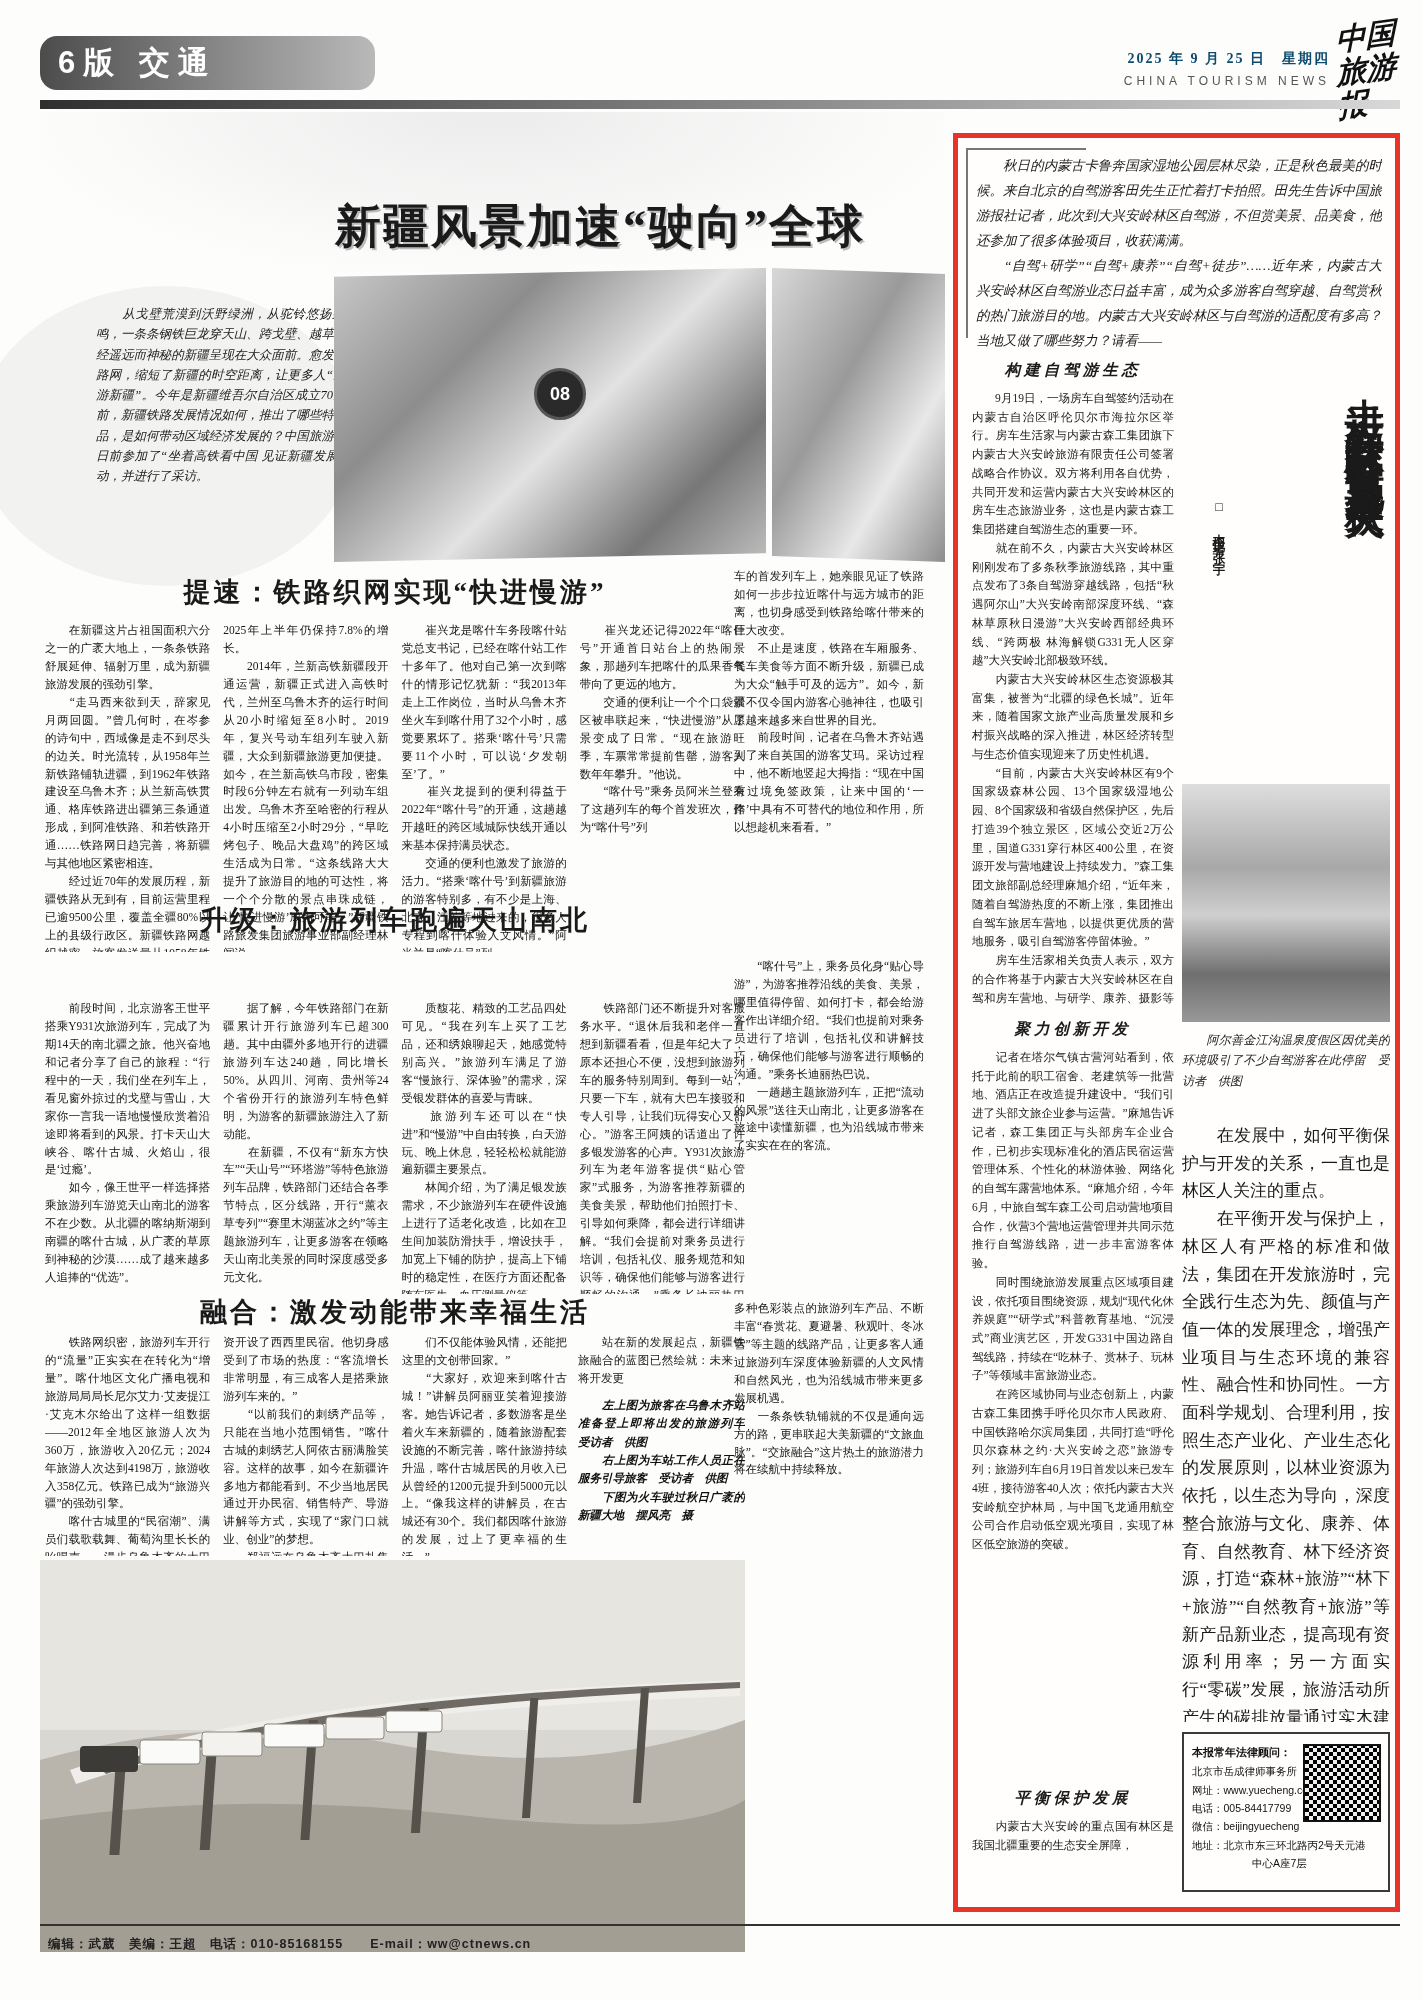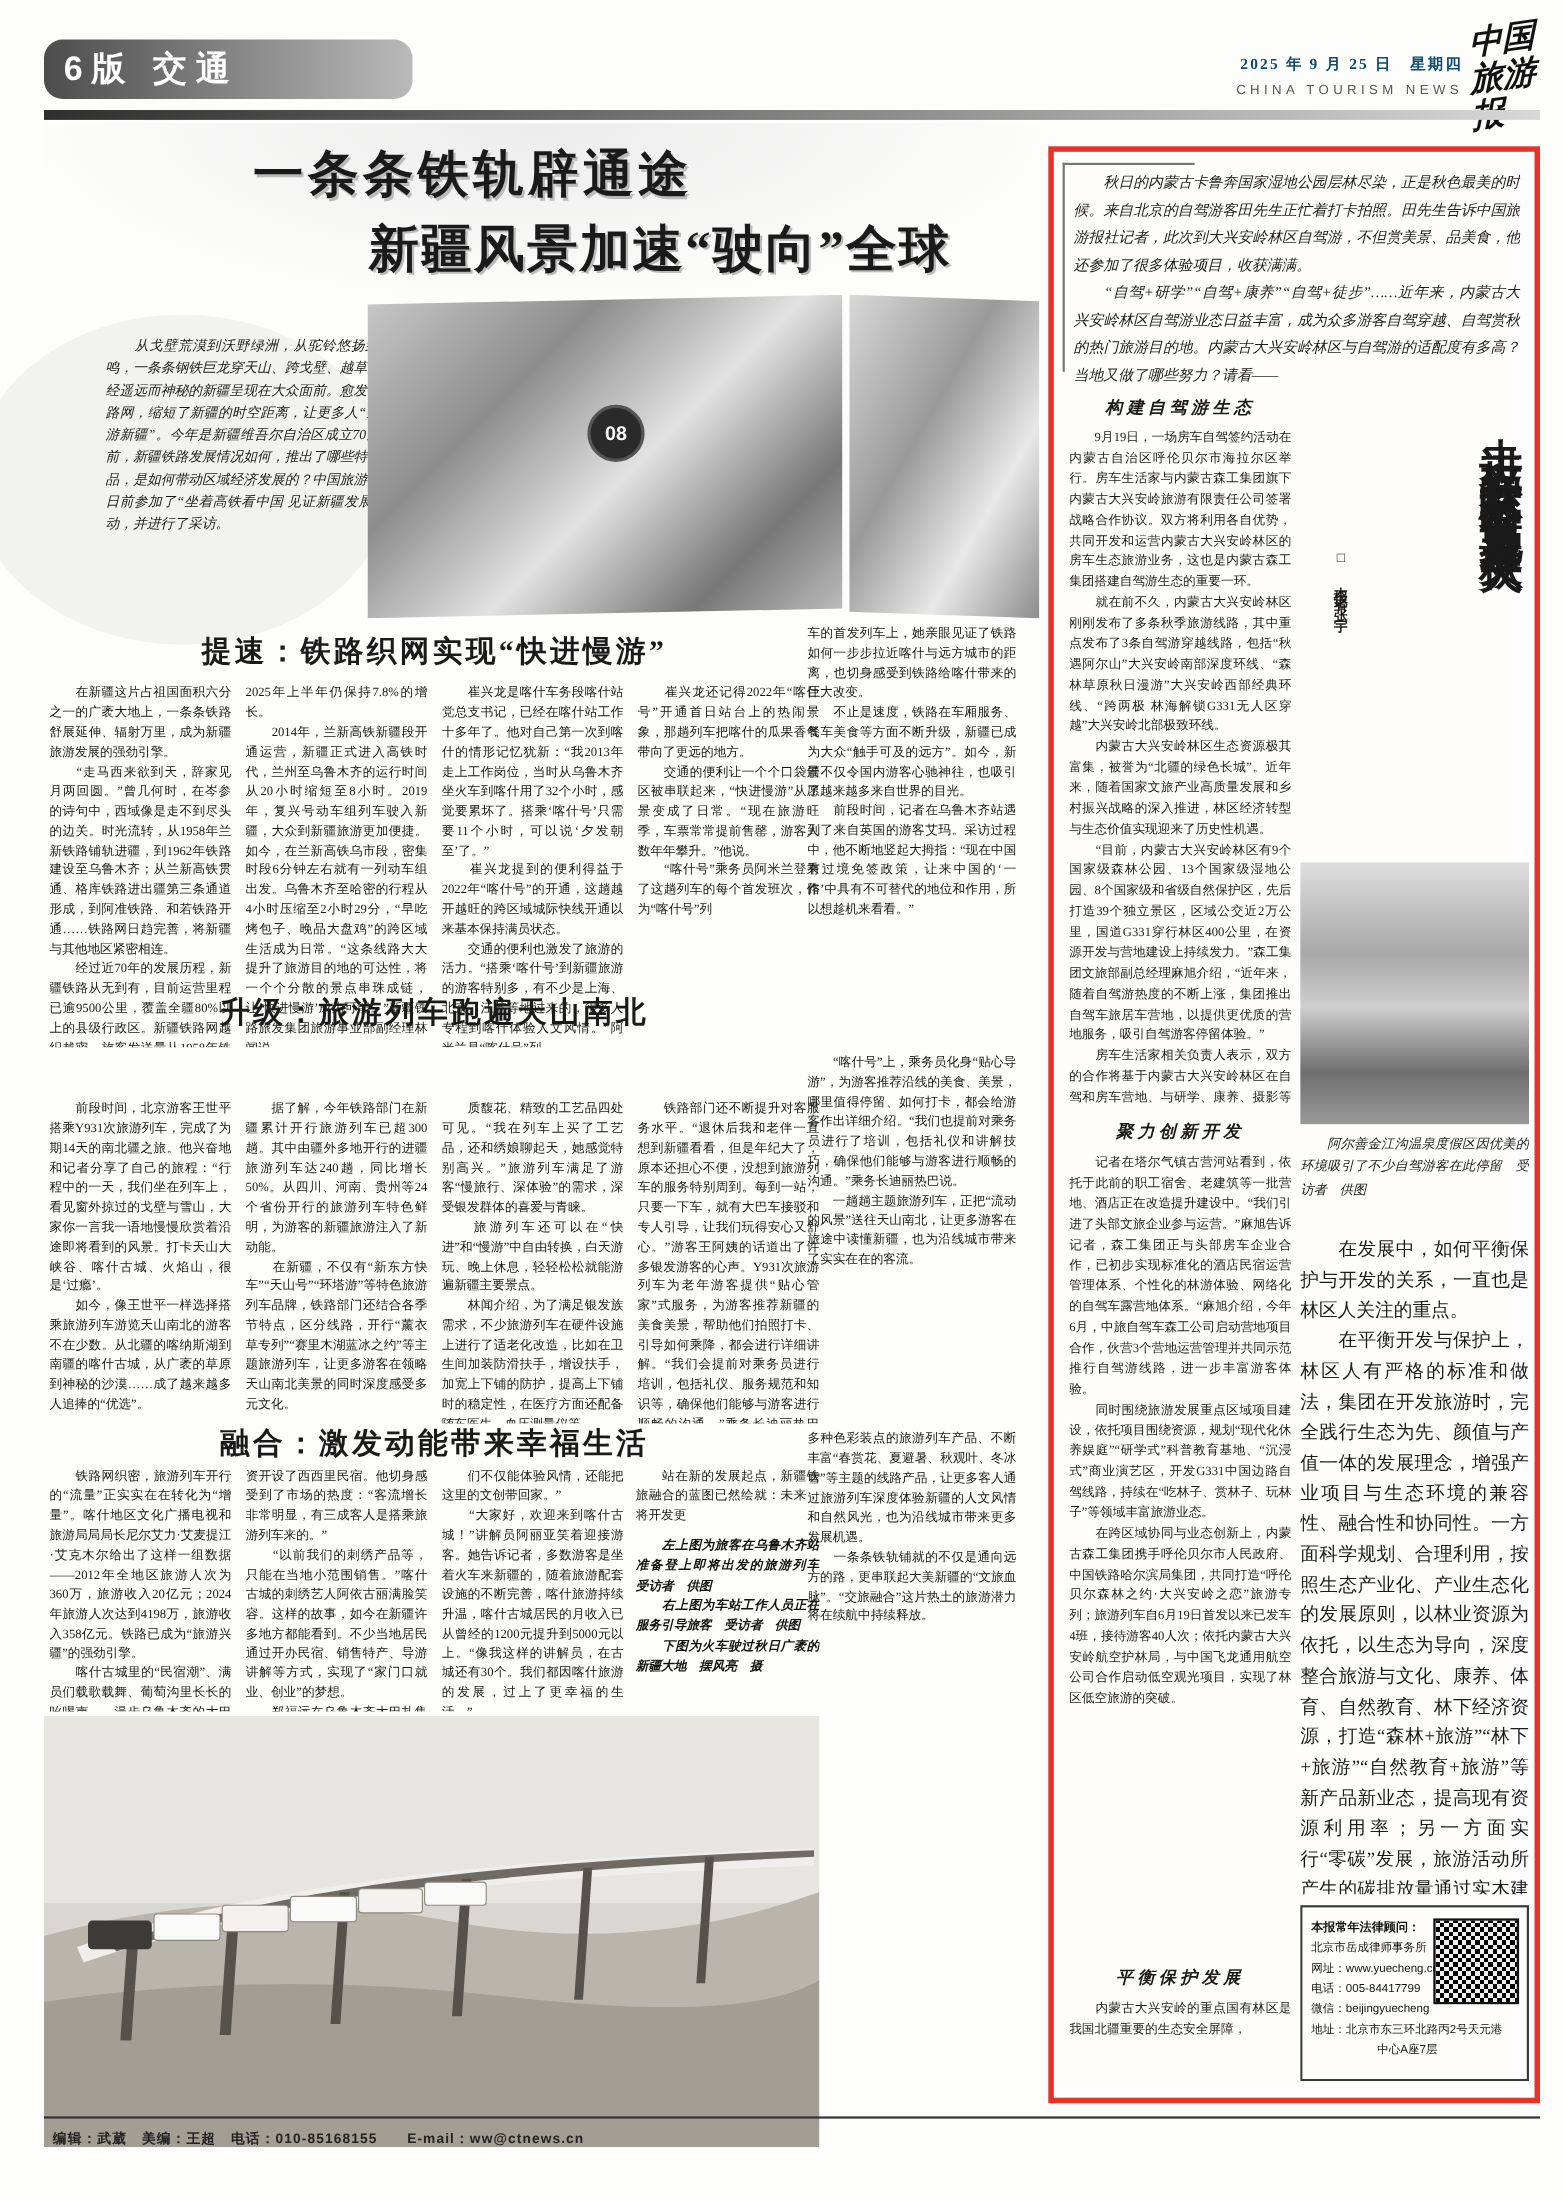--- a/index.html
+++ b/index.html
@@ -98,21 +98,20 @@
     <span>6版 交通</span>
   </div>
   <div class="date-block">
     <div class="date-line">2025 年 9 月 25 日　星期四</div>
     <div class="eng-line">CHINA  TOURISM  NEWS</div>
   </div>
   <div class="paper-logo">中国旅游报</div>
   <div class="top-rule"></div>
 
   <div class="lead-bg"></div>
-  <div class="headline1">一条条铁轨辟通途</div>
   <div class="headline2">新疆风景加速“驶向”全球</div>
   <div class="byline1">□ 本报记者 唐伯侬</div>
 
   <div class="intro-circle">
     <div class="disc"></div>
     <div class="txt">　　从戈壁荒漠到沃野绿洲，从驼铃悠扬到笛声长鸣，一条条钢铁巨龙穿天山、跨戈壁、越草原，将曾经遥远而神秘的新疆呈现在大众面前。愈发密集的铁路网，缩短了新疆的时空距离，让更多人“坐着火车游新疆”。今年是新疆维吾尔自治区成立70周年，当前，新疆铁路发展情况如何，推出了哪些特色铁旅产品，是如何带动区域经济发展的？中国旅游报社记者日前参加了“坐着高铁看中国 见证新疆发展变迁”活动，并进行了采访。</div>
   </div>
 
   <div class="photo photoA">
     <div class="badge08">08</div>

